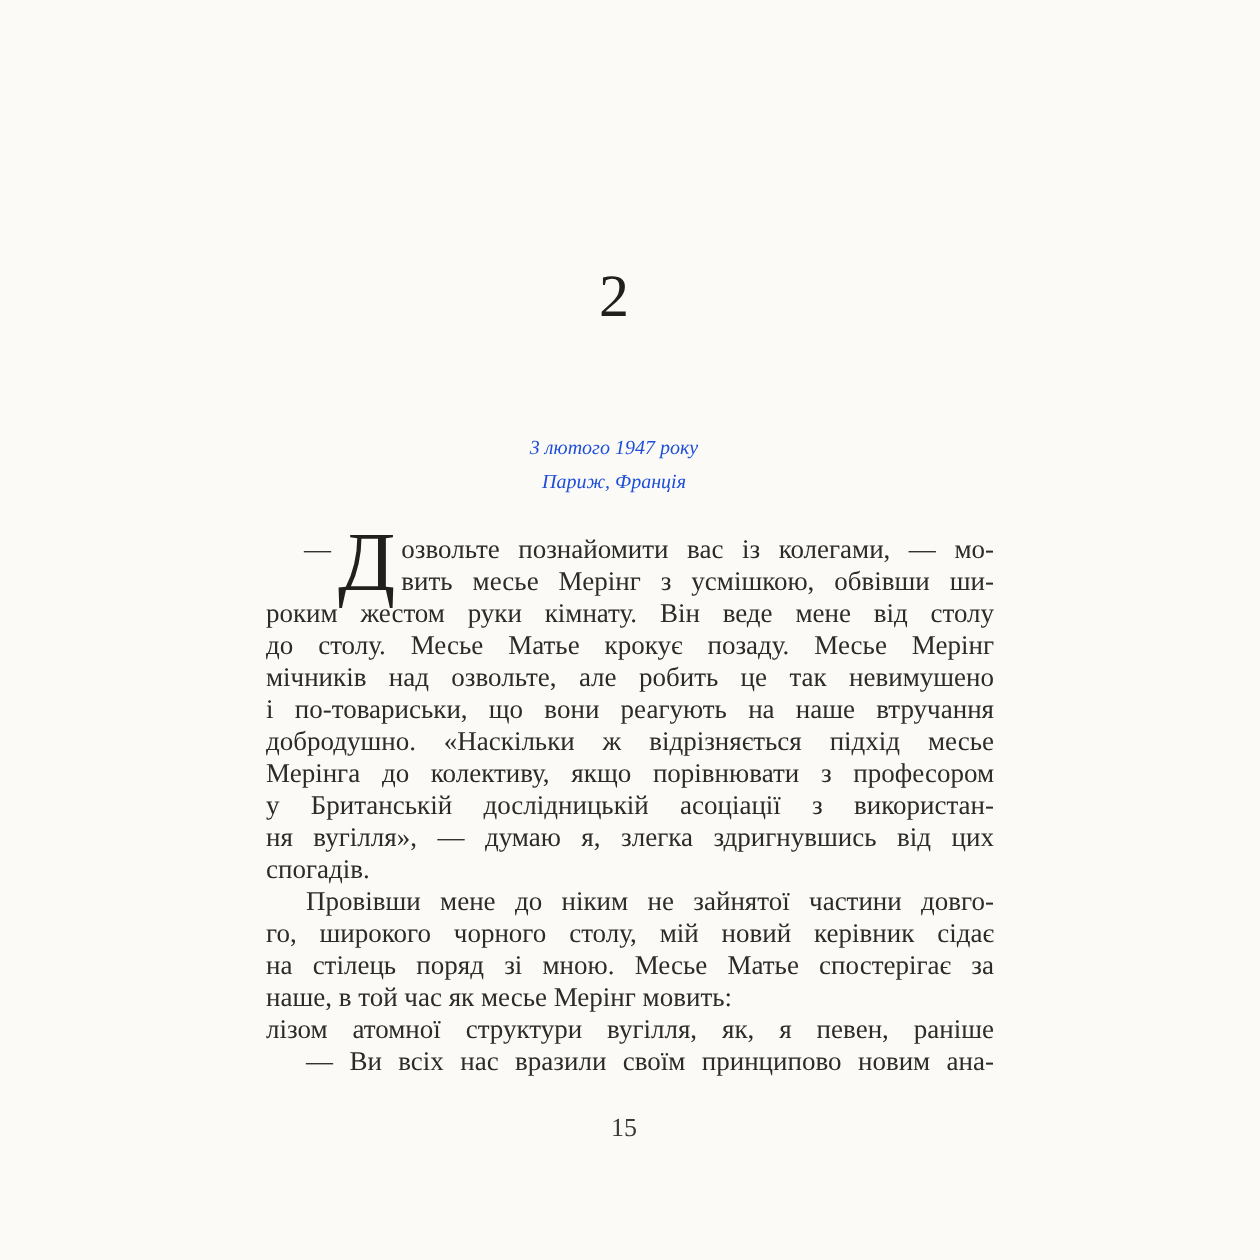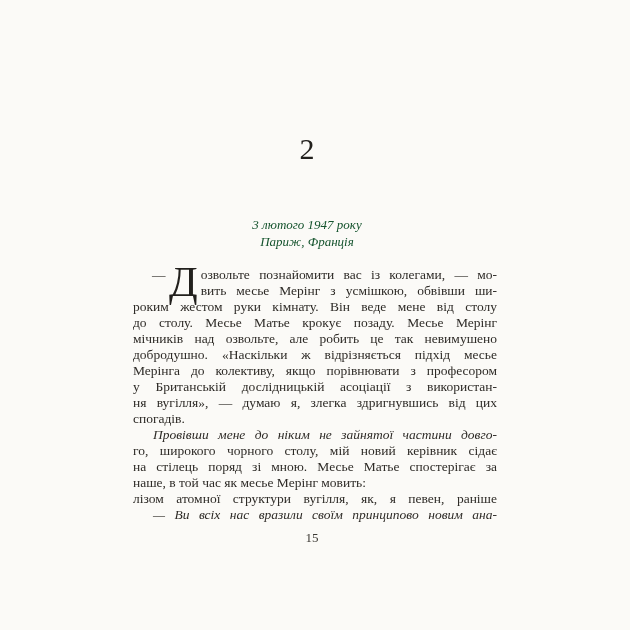--- a/index.html
+++ b/index.html
@@ -24,40 +24,40 @@
     font-weight: 400;
     line-height: 34px;
     text-align: center;
     position: relative;
     left: -8px;
     color: #22201d;
   }
   .dateline {
     margin-top: 51px;
     font-style: italic;
-    font-size: 13px;
+    font-size: 10px;
     line-height: 16.5px;
     text-align: center;
     position: relative;
     left: -8px;
-    color: #14532d;
+    color: #1d4ed8;
   }
   .bodytext {
     margin-top: 17px;
     font-size: 13.5px;
     line-height: 16px;
   }
   .para { margin: 0; }
   .line {
     text-align: justify;
     text-align-last: justify;
     min-height: 16px;
   }
   .line.endline { text-align-last: left; }
-  .line.indent { text-indent: 20px; font-style: italic; }
+  .line.indent { text-indent: 20px; }
   .dropcap-wrap {
     float: left;
     position: relative;
     height: 32px;
     padding-left: 36px;
     margin-right: 3px;
   }
   .dropcap-dash {
     position: absolute;
     left: 19px;
@@ -65,21 +65,21 @@
     font-size: 13.5px;
     line-height: 16px;
   }
   .dropcap-letter {
     display: block;
     font-size: 42px;
     line-height: 30px;
     color: #22201d;
   }
   .folio {
-    margin-top: 8px;
+    margin-top: 18px;
     text-align: center;
     font-size: 13px;
     line-height: 14px;
     color: #3c3934;
     position: relative;
     left: -3px;
   }
 </style>
 </head>
 <body>
@@ -98,20 +98,21 @@
         <div class="para">
           <span class="dropcap-wrap">
             <span class="dropcap-dash">—</span>
             <span class="dropcap-letter">Д</span>
           </span>
           <div class="line">озвольте познайомити вас із колегами, — мо-</div>
           <div class="line">вить месье Мерінг з усмішкою, обвівши ши-</div>
           <div class="line">роким жестом руки кімнату. Він веде мене від столу</div>
           <div class="line">до столу. Месье Матье крокує позаду. Месье Мерінг</div>
           <div class="line">мічників над озвольте, але робить це так невимушено</div>
+          <div class="line">і по-товариськи, що вони реагують на наше втручання</div>
           <div class="line">добродушно. «Наскільки ж відрізняється підхід месье</div>
           <div class="line">Мерінга до колективу, якщо порівнювати з професором</div>
           <div class="line">у Британській дослідницькій асоціації з використан-</div>
           <div class="line">ня вугілля», — думаю я, злегка здригнувшись від цих</div>
           <div class="line endline">спогадів.</div>
         </div>
         <div class="para">
           <div class="line indent">Провівши мене до ніким не зайнятої частини довго-</div>
           <div class="line">го, широкого чорного столу, мій новий керівник сідає</div>
           <div class="line">на стілець поряд зі мною. Месье Матье спостерігає за</div>

